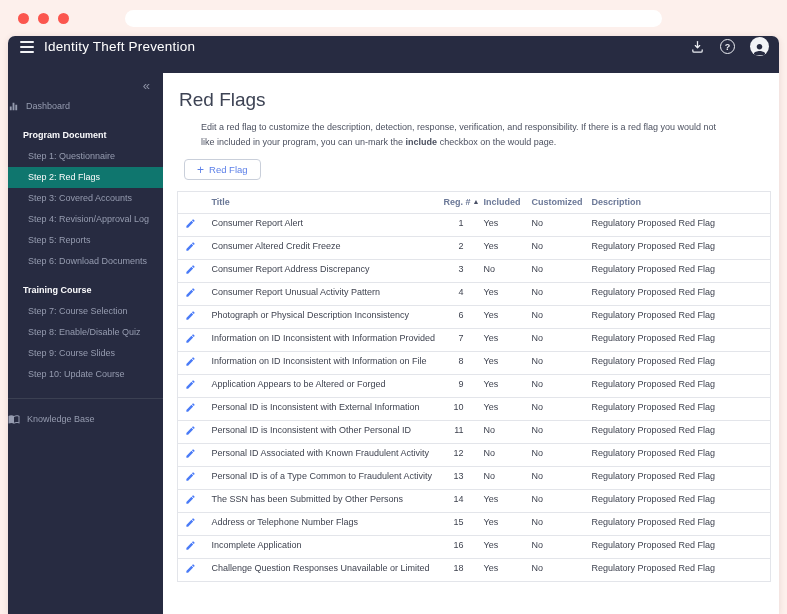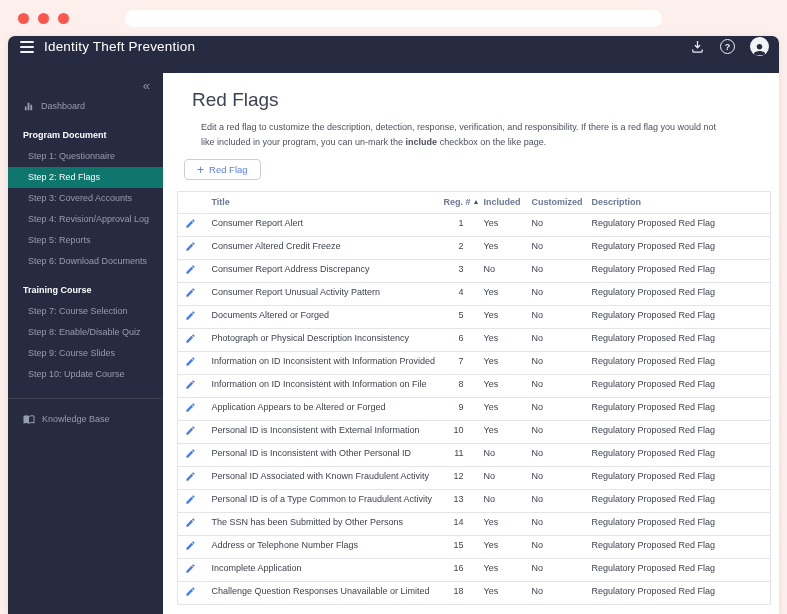--- a/index.html
+++ b/index.html
@@ -32,28 +32,28 @@
     color:#eceef3; font-size:9px; font-weight:bold; cursor:pointer; }
   .avatar { width:19px; height:19px; background:#f2f3f6; border-radius:50%;
     display:flex; align-items:flex-end; justify-content:center; overflow:hidden; cursor:pointer; }
   .avatar svg { margin-bottom:-1px; }
   .app-body { flex:1; display:flex; min-height:0; }
   
   .sidebar { flex:0 0 155px; background:#272b41; padding-top:5px; overflow:hidden; }
   .collapse { text-align:right; padding:1px 13px 4px; color:#8d92a5; font-size:13px; line-height:13px; cursor:pointer; }
   .nav-item { display:flex; align-items:center; gap:7px; padding:5px 8px 5px 20px;
     font-size:9px; line-height:11px; color:#969cb0; cursor:pointer; }
-  .nav-item.has-icon { padding-left:15px; }
+  .nav-item.has-icon { padding-left:0; }
   .nav-item.active { background:#0f766e; color:#fdfdfe; }
   .nav-icon { display:flex; align-items:center; }
   .nav-section { padding:13px 8px 5px 15px; font-size:9px; line-height:11px; font-weight:bold; color:#fbfbfd; }
   .nav-divider { height:1px; background:#3b4052; margin:13px 0 9px; }
   
   .content { flex:1; background:#fff; padding:16px 8px 0 14px; min-width:0; overflow:hidden; }
-  .page-title { margin-left:15px; font-size:19px; font-weight:500; color:#3d4354; }
+  .page-title { margin-left:2px; font-size:19px; font-weight:500; color:#3d4354; }
   .intro { margin:9px 0 0 24px; font-size:9px; line-height:15px; color:#4c5160; }
   .add-btn { margin:9px 0 0 7px; display:inline-flex; align-items:center; gap:5px;
     padding:4px 12px; background:#fff; border:1px solid #c9cfda; border-radius:4px;
     color:#5b7fe8; font-size:9.5px; font-family:inherit; cursor:pointer; }
   .add-btn .plus { font-size:12px; line-height:10px; }
   table { margin-top:11px; border-collapse:collapse; table-layout:fixed; width:594px;
     font-size:9px; color:#3f4350; border:1px solid #e3e5ea; }
   th { text-align:left; font-weight:bold; color:#6b7897; padding:5px 8px; line-height:11px;
     white-space:nowrap; border-bottom:1px solid #e3e5ea; }
   td { padding:4px 8px; line-height:11px; vertical-align:top; white-space:nowrap;
@@ -156,21 +156,21 @@
                 <path d="M21 5c-1.11-.35-2.33-.5-3.5-.5-1.95 0-4.05.4-5.5 1.5-1.45-1.1-3.55-1.5-5.5-1.5S2.45 4.9 1 6v14.65c0 .25.25.5.5.5.1 0 .15-.05.25-.05C3.1 20.45 5.05 20 6.5 20c1.95 0 4.05.4 5.5 1.5 1.35-.85 3.8-1.5 5.5-1.5 1.65 0 3.35.3 4.75 1.05.1.05.15.05.25.05.25 0 .5-.25.5-.5V6c-.6-.45-1.25-.75-2-1zm0 13.5c-1.1-.35-2.3-.5-3.5-.5-1.7 0-4.15.65-5.5 1.5V8c1.35-.85 3.8-1.5 5.5-1.5 1.2 0 2.4.15 3.5.5v11.5z"></path>
               </svg>
             </span>
             <span>Knowledge Base</span>
           </div>
         </div>
     </nav>
 
     <main class="content">
       <h1 class="page-title">Red Flags</h1>
-      <p class="intro"><span>Edit a red flag to customize the description, detection, response, verification, and responsibility. If there is a red flag you would not</span><br><span>like included in your program, you can un-mark the </span><b>include</b><span> checkbox on the like page.</span></p>
+      <p class="intro"><span>Edit a red flag to customize the description, detection, response, verification, and responsibility. If there is a red flag you would not</span><br><span>like included in your program, you can un-mark the </span><b>include</b><span> checkbox on the would page.</span></p>
       <button class="add-btn">
           <span class="plus">+</span>
           <span>Red Flag</span>
         </button>
 
       <table>
         <thead>
           <tr>
             <th class="col-edit"></th>
             <th class="col-title">Title</th>
@@ -236,34 +236,20 @@
               <td>
                 <div>Regulatory Proposed Red Flag</div>
               </td>
             </tr>
             <tr>
               <td class="col-edit"><span class="edit-btn">
                   <svg viewBox="0 0 24 24" width="11" height="11" fill="#4a7bf7">
                     <path d="M3 17.25V21h3.75L17.81 9.94l-3.75-3.75L3 17.25zM20.71 7.04a.996.996 0 0 0 0-1.41l-2.34-2.34a.996.996 0 0 0-1.41 0l-1.83 1.83 3.75 3.75 1.83-1.83z"></path>
                   </svg>
                 </span></td>
-              <td class="col-title">Documents Altered or Forged</td>
-              <td class="col-reg">5</td>
-              <td class="col-included">Yes</td>
-              <td class="col-customized">No</td>
-              <td>
-                <div>Regulatory Proposed Red Flag</div>
-              </td>
-            </tr>
-            <tr>
-              <td class="col-edit"><span class="edit-btn">
-                  <svg viewBox="0 0 24 24" width="11" height="11" fill="#4a7bf7">
-                    <path d="M3 17.25V21h3.75L17.81 9.94l-3.75-3.75L3 17.25zM20.71 7.04a.996.996 0 0 0 0-1.41l-2.34-2.34a.996.996 0 0 0-1.41 0l-1.83 1.83 3.75 3.75 1.83-1.83z"></path>
-                  </svg>
-                </span></td>
               <td class="col-title">Photograph or Physical Description Inconsistency</td>
               <td class="col-reg">6</td>
               <td class="col-included">Yes</td>
               <td class="col-customized">No</td>
               <td>
                 <div>Regulatory Proposed Red Flag</div>
               </td>
             </tr>
             <tr>
               <td class="col-edit"><span class="edit-btn">

